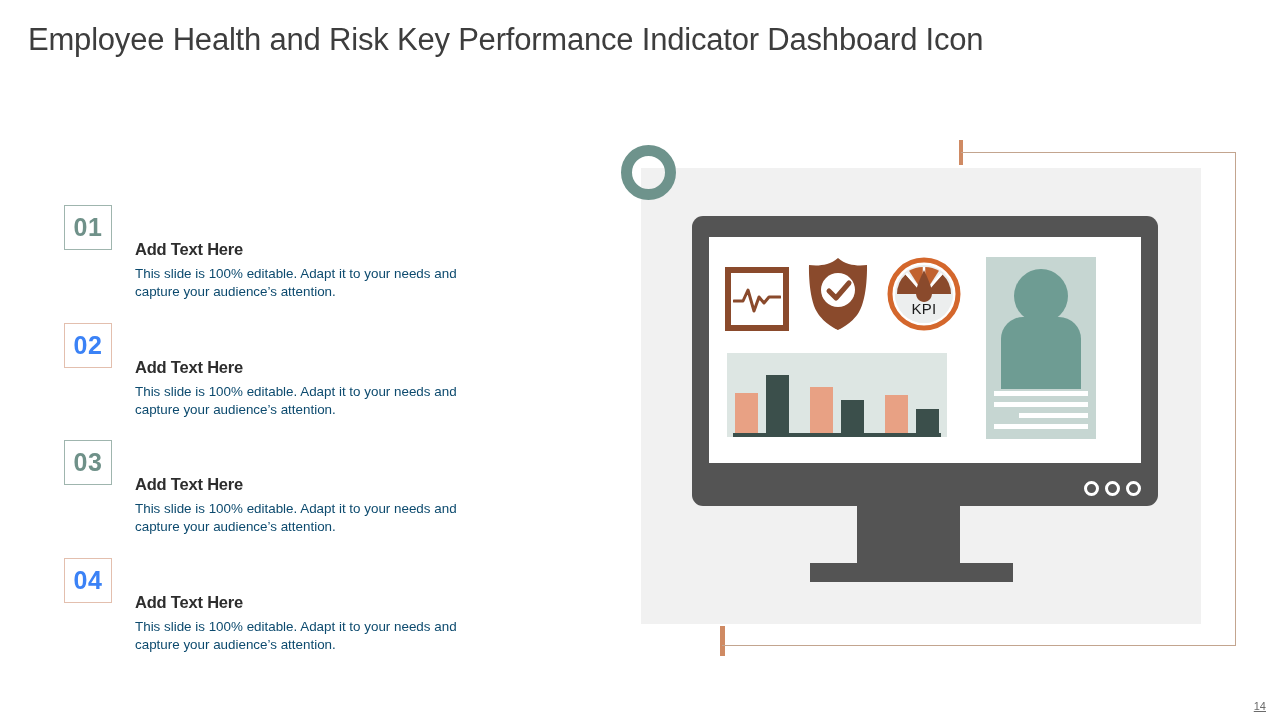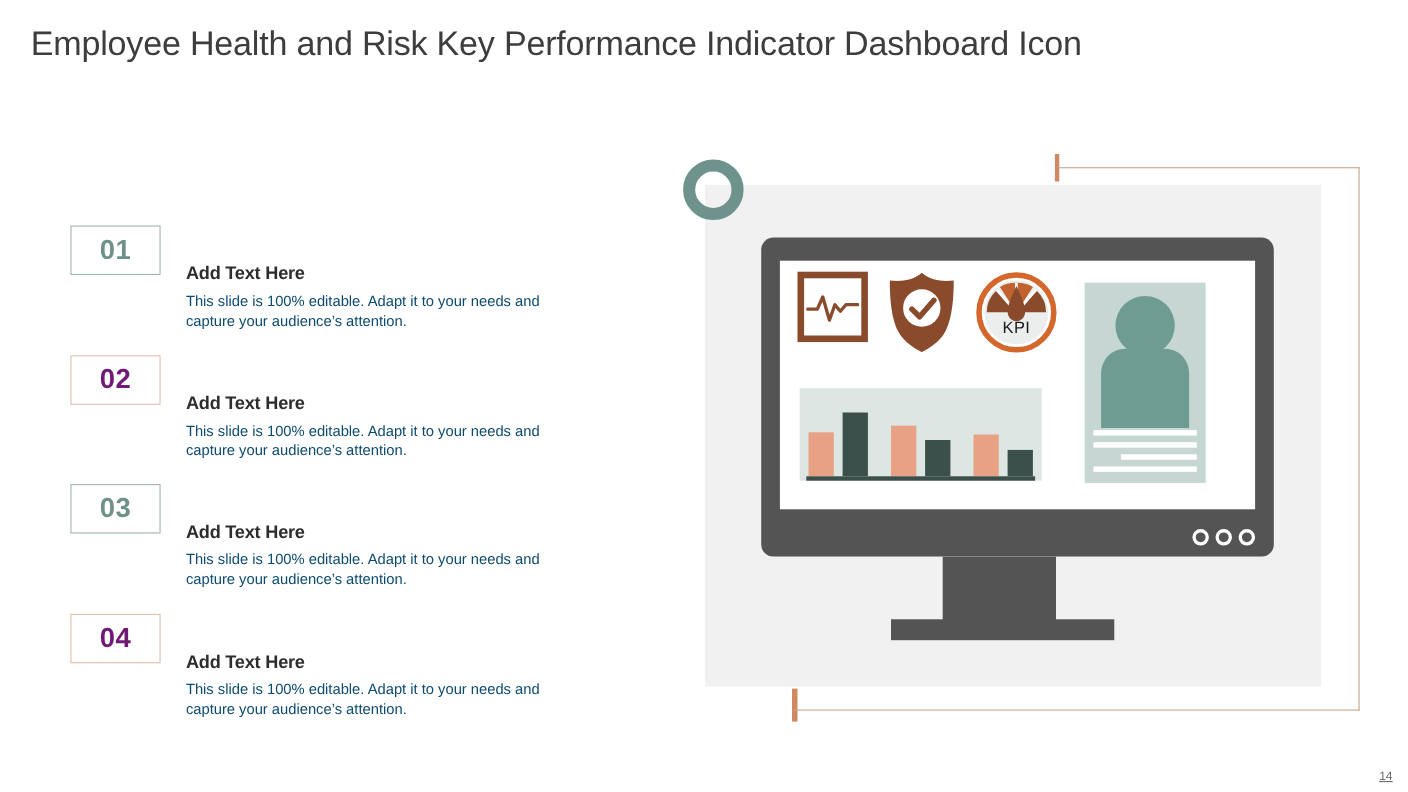--- a/index.html
+++ b/index.html
@@ -42,40 +42,40 @@
     width: 470px;
     display: flex;
     align-items: flex-start;
   }
   .item-1 { top: 196px; }
   .item-2 { top: 314px; }
   .item-3 { top: 431px; }
   .item-4 { top: 549px; }
 
   .num-box {
-    width: 82px;
+    width: 48px;
     height: 45px;
     border: 1px solid #9fb5ae;
     box-sizing: border-box;
     display: flex;
     align-items: center;
     justify-content: center;
     flex: 0 0 auto;
     margin-top: 9px;
     text-align: center;
   }
   .num-box .num {
     font-size: 25px;
     font-weight: 700;
     letter-spacing: 0.5px;
     color: #6f9189;
     line-height: 1;
   }
   .num-box.accent-orange { border-color: #e3bfae; }
-  .num-box.accent-orange .num { color: #701a75; }
+  .num-box.accent-orange .num { color: #3b82f6; }
 
   .item-text {
     margin-left: 23px;
     padding-top: 0px;
     margin-top: 44px;
   }
   .item-heading {
     font-size: 16.5px;
     font-weight: 700;
     color: #2d2d2d;
@@ -211,23 +211,23 @@
     top: 443px;
     width: 203px;
     height: 19px;
     background: #545454;
   }
 
   
   .icon-row {
     position: absolute;
     left: 16px;
-    top: 10px;
-    display: flex;
-    align-items: flex-start;
+    top: 20px;
+    display: flex;
+    align-items: flex-end;
     gap: 18px;
   }
 
   
   .pulse-icon {
     width: 64px;
     height: 64px;
     border: 6px solid #8a4a2c;
     box-sizing: border-box;
     display: flex;

